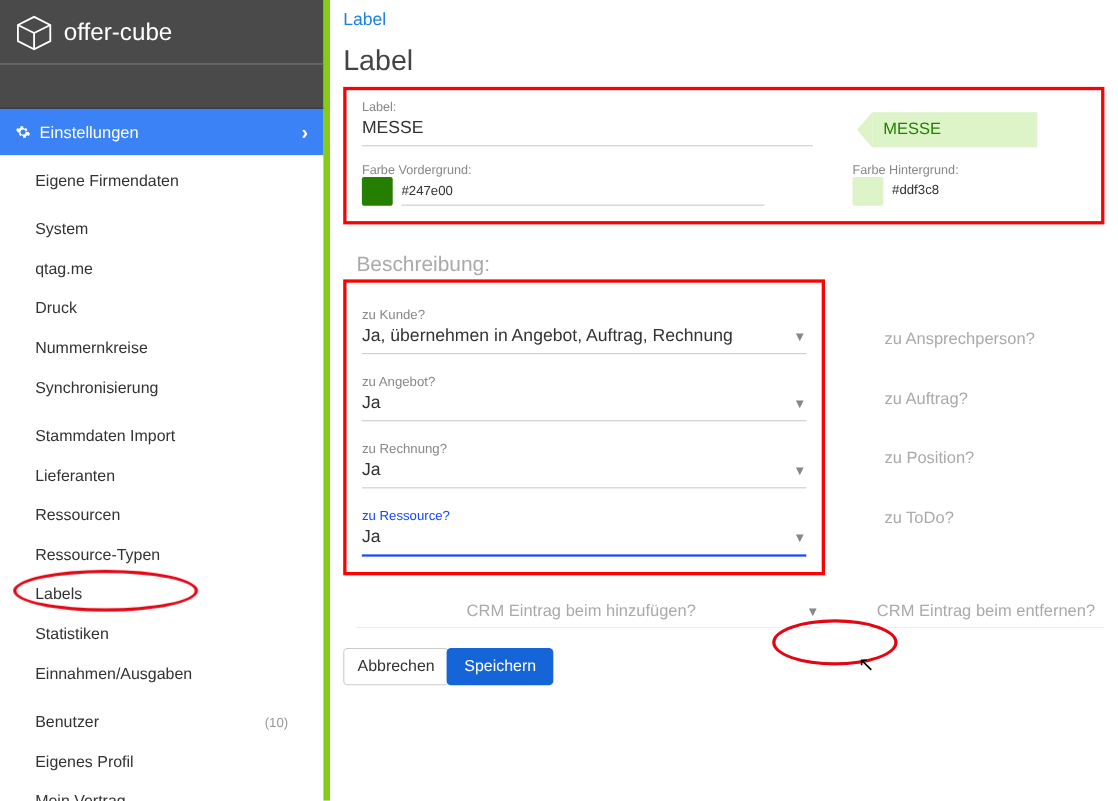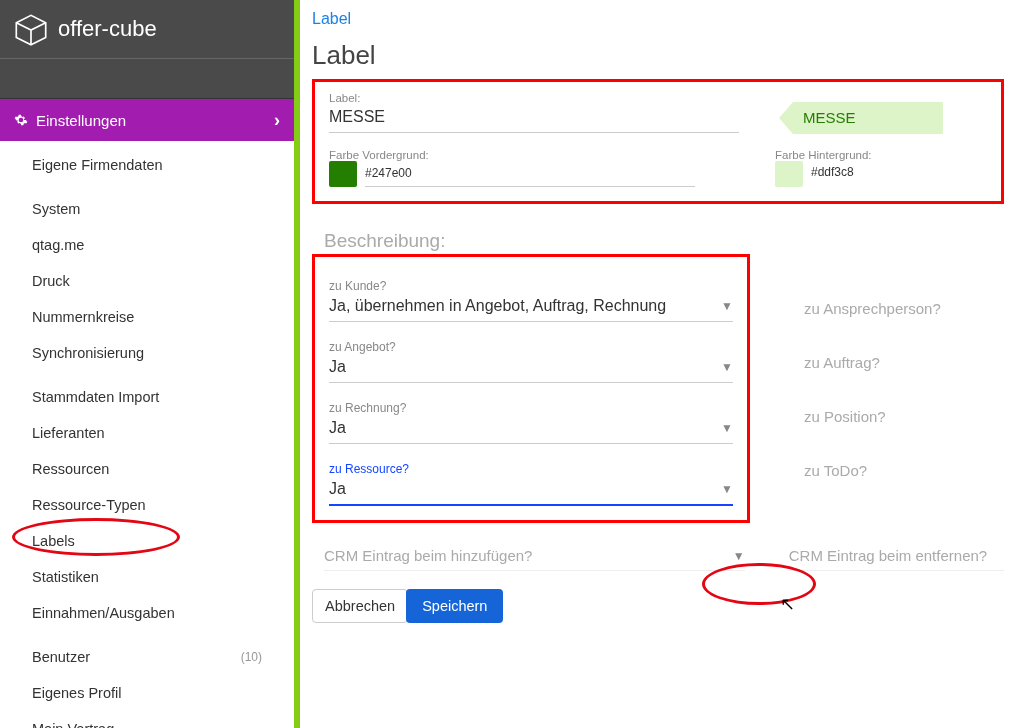--- a/index.html
+++ b/index.html
@@ -7,21 +7,21 @@
   body { display:flex; }
 
   
   .sidebar { width: 300px; flex-shrink:0; background:#fff; border-right: 6px solid #84cc16; display:flex; flex-direction:column; }
   .brand { height: 58px; background:#4a4a4a; display:flex; align-items:center; padding-left:10px; gap:6px;}
   .brand-logo { width:42px; height:38px; position:relative; }
   .brand-logo svg { width:100%; height:100%; }
   .brand-text { color:#fff; font-size:22px; }
   .dark-strip { height:41px; background:#4a4a4a; border-top:1px solid #666; border-bottom:1px solid #333; }
 
-  .settings-header { background:#a21caf; color:#fff; height:42px; display:flex; align-items:center; padding:0 14px; gap:8px; cursor:pointer; font-size:15px;}
+  .settings-header { background:#3b82f6; color:#fff; height:42px; display:flex; align-items:center; padding:0 14px; gap:8px; cursor:pointer; font-size:15px;}
   .settings-header .gear { width:14px; height:14px; display:inline-flex; align-items:center; justify-content:center;}
   .settings-header .chev { margin-left:auto; font-size:18px; font-weight:bold;}
 
   .nav-list { list-style:none; padding: 6px 0 0 0; overflow:auto; flex:1;}
   .nav-item { padding:10px 32px; font-size:14.5px; color:#333; cursor:pointer; display:flex; align-items:center;}
   .nav-sep { height:8px; }
   .nav-count { margin-left:auto; color:#999; font-size:12px;}
 
   .labels-circle { position:absolute; left:12px; top:518px; width:168px; height:38px; border:3px solid #e30613; border-radius:50%/50%; pointer-events:none;}
 
@@ -59,21 +59,21 @@
   .dd-right-col { padding-top:28px; padding-left:36px;}
   .dd-field { margin:18px 0 0 0;}
   .dd-right-col .dd-field { margin:18px 0 36px 0;}
   .dd-label { font-size:12px; color:#888; display:block; margin-bottom:2px;}
   .dd-value-row { display:flex; align-items:center; border-bottom:1px solid #ccc; padding:2px 0 6px 0;}
   .dd-value-row.blue { border-bottom:2px solid #1545ff;}
   .dd-value { font-size:16px; color:#333; flex:1;}
   .dd-caret { color:#888; font-size:12px;}
   .dd-placeholder { color:#aaa; font-size:15px;}
 
-  .crm-row { display:flex; gap:44px; padding: 24px 12px 0 24px;}
+  .crm-row { display:flex; gap:44px; padding: 24px 12px 0 24px; text-align: center;}
   .crm-left { width:430px; display:flex; align-items:center; border-bottom:1px solid #eee; padding-bottom:6px;}
   .crm-right { display:flex; align-items:center; border-bottom:1px solid #eee; padding-bottom:6px; width:220px;}
   .crm-placeholder { color:#aaa; font-size:15px; flex:1;}
 
   .button-row { padding: 18px 12px 0 12px; display:flex; align-items:center; gap:0; position:relative;}
   .btn-cancel { background:#fff; border:1px solid #ccc; border-radius:4px; padding:8px 12px; font-size:14.5px; color:#333; cursor:pointer;}
   .btn-save { background:#1565d8; color:#fff; border:none; border-radius:4px; padding:9px 16px; font-size:14.5px; cursor:pointer; margin-left:-2px;}
   .save-circle { position:absolute; left:402px; top:-8px; width:114px; height:42px; border:3px solid #e30613; border-radius:50%/50%; pointer-events:none;}
   .cursor { position:absolute; left:480px; top:22px; font-size:18px;}
 

